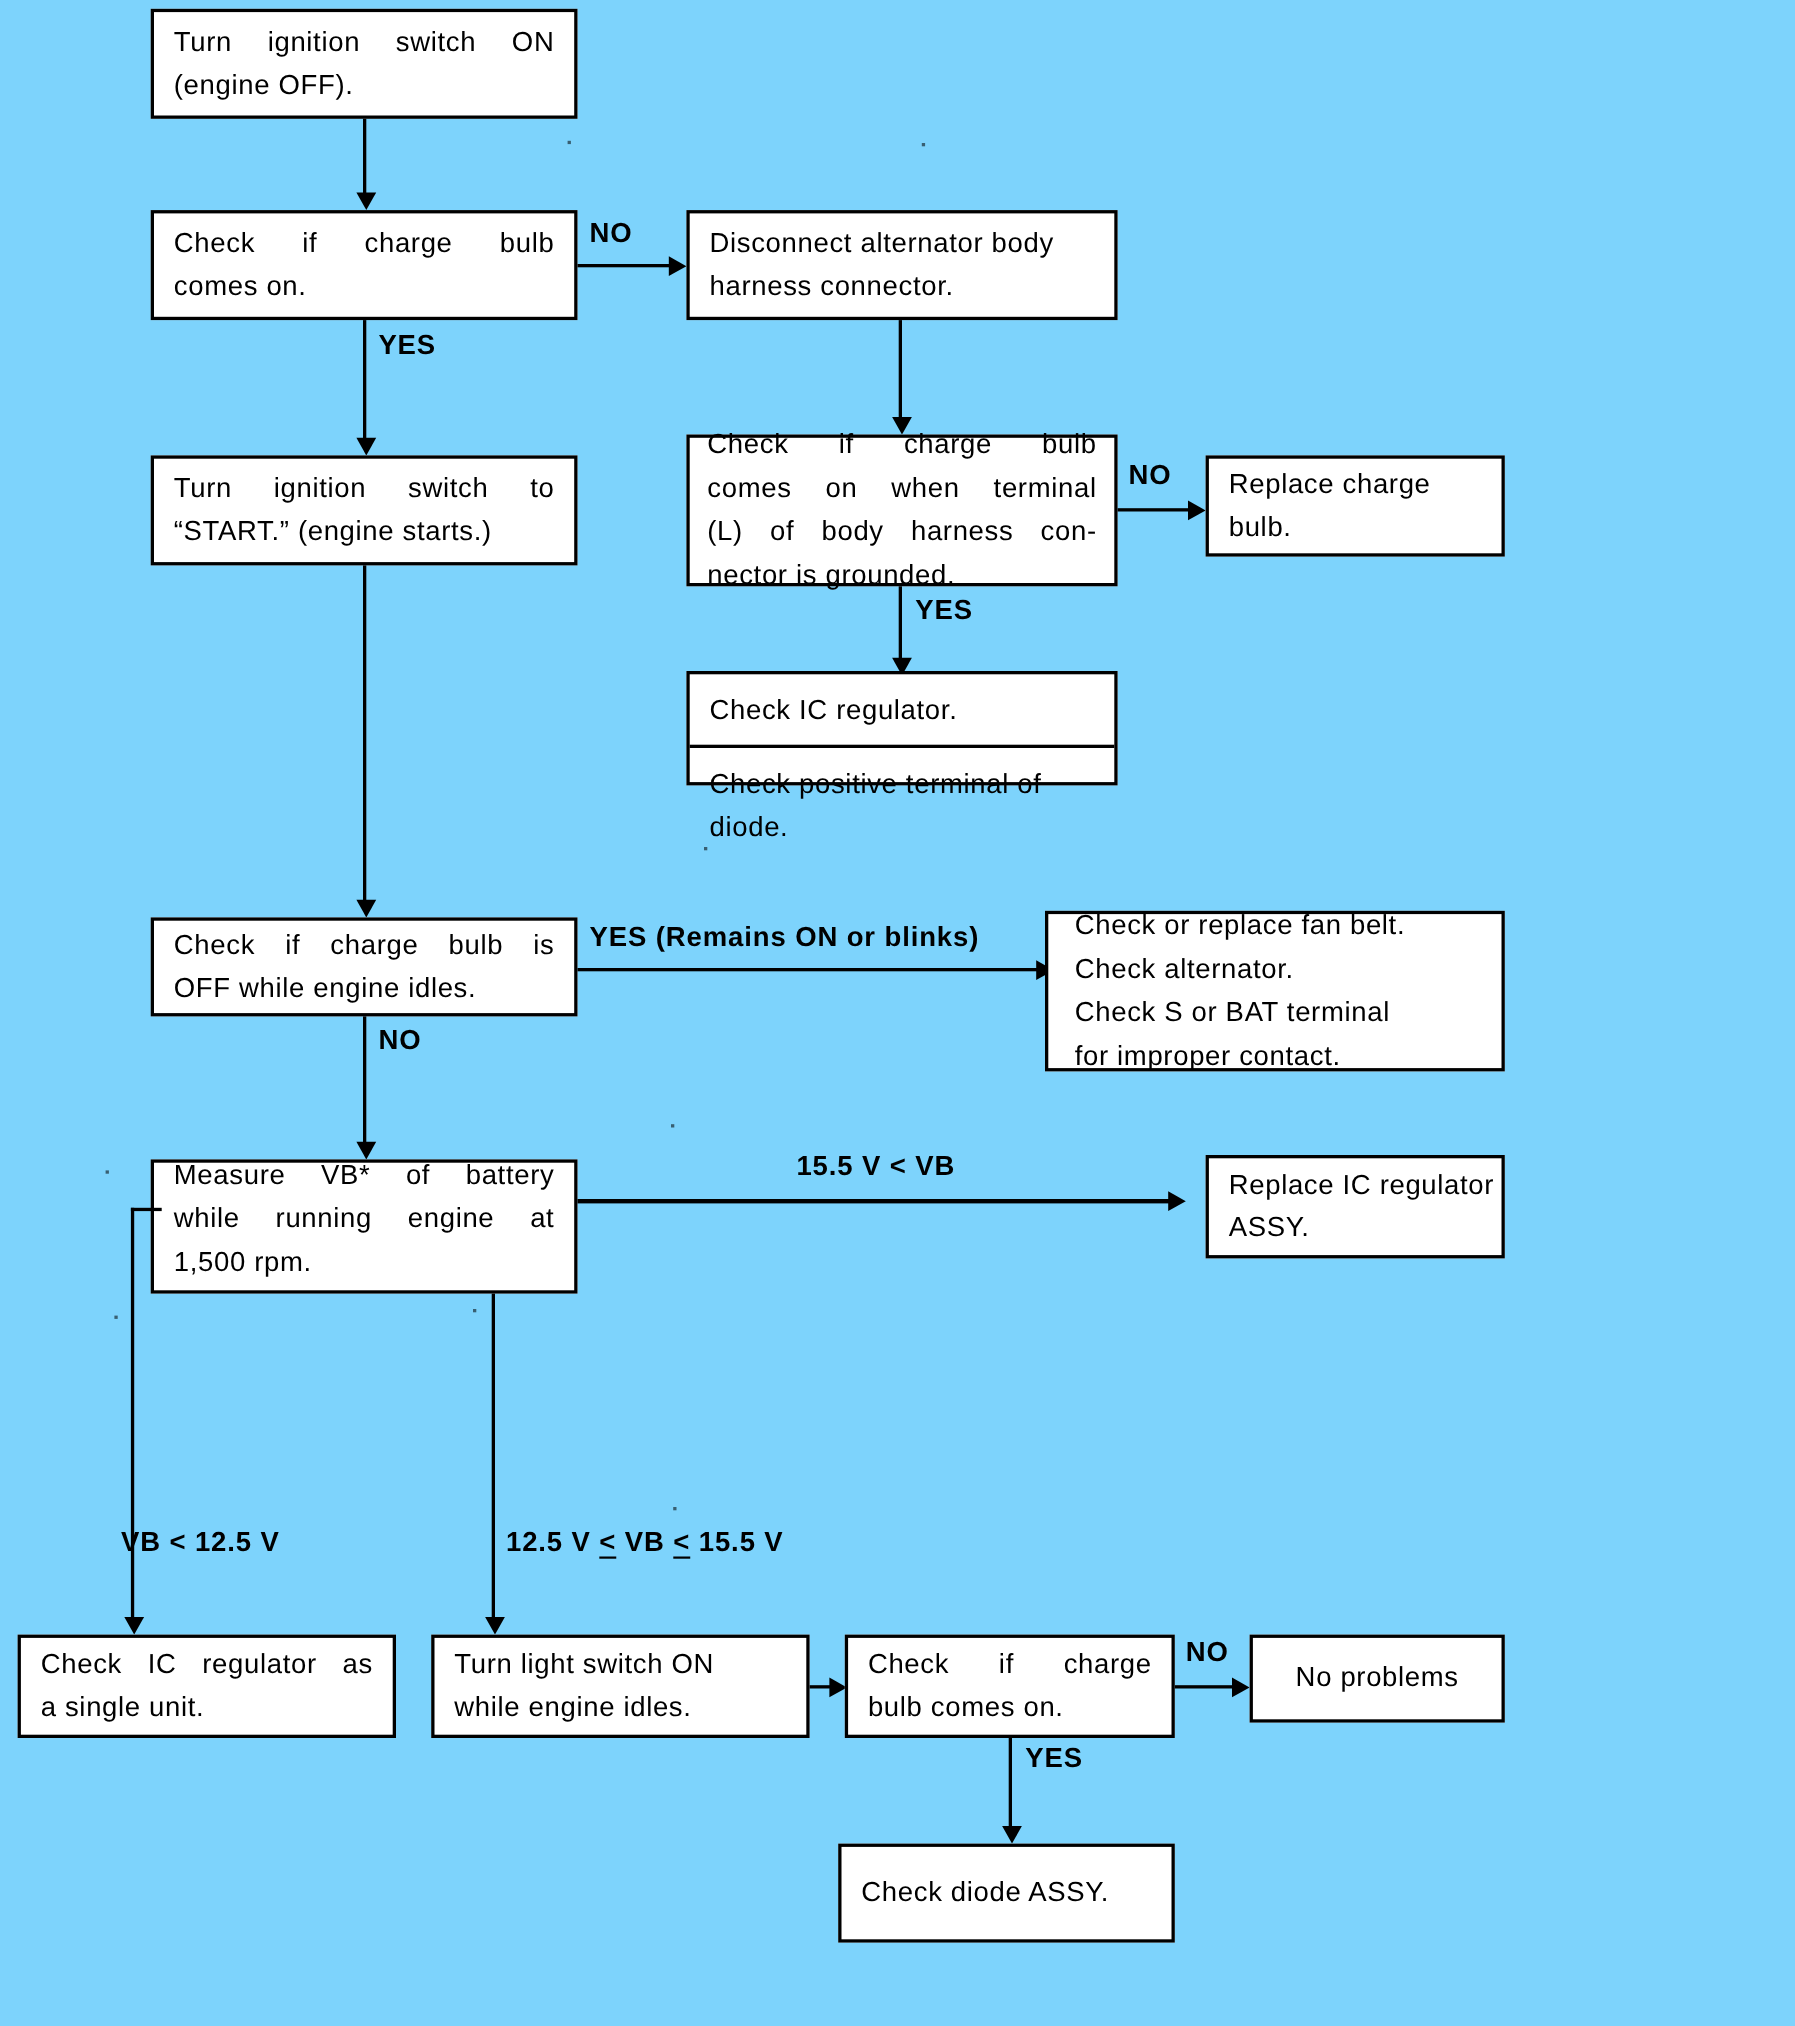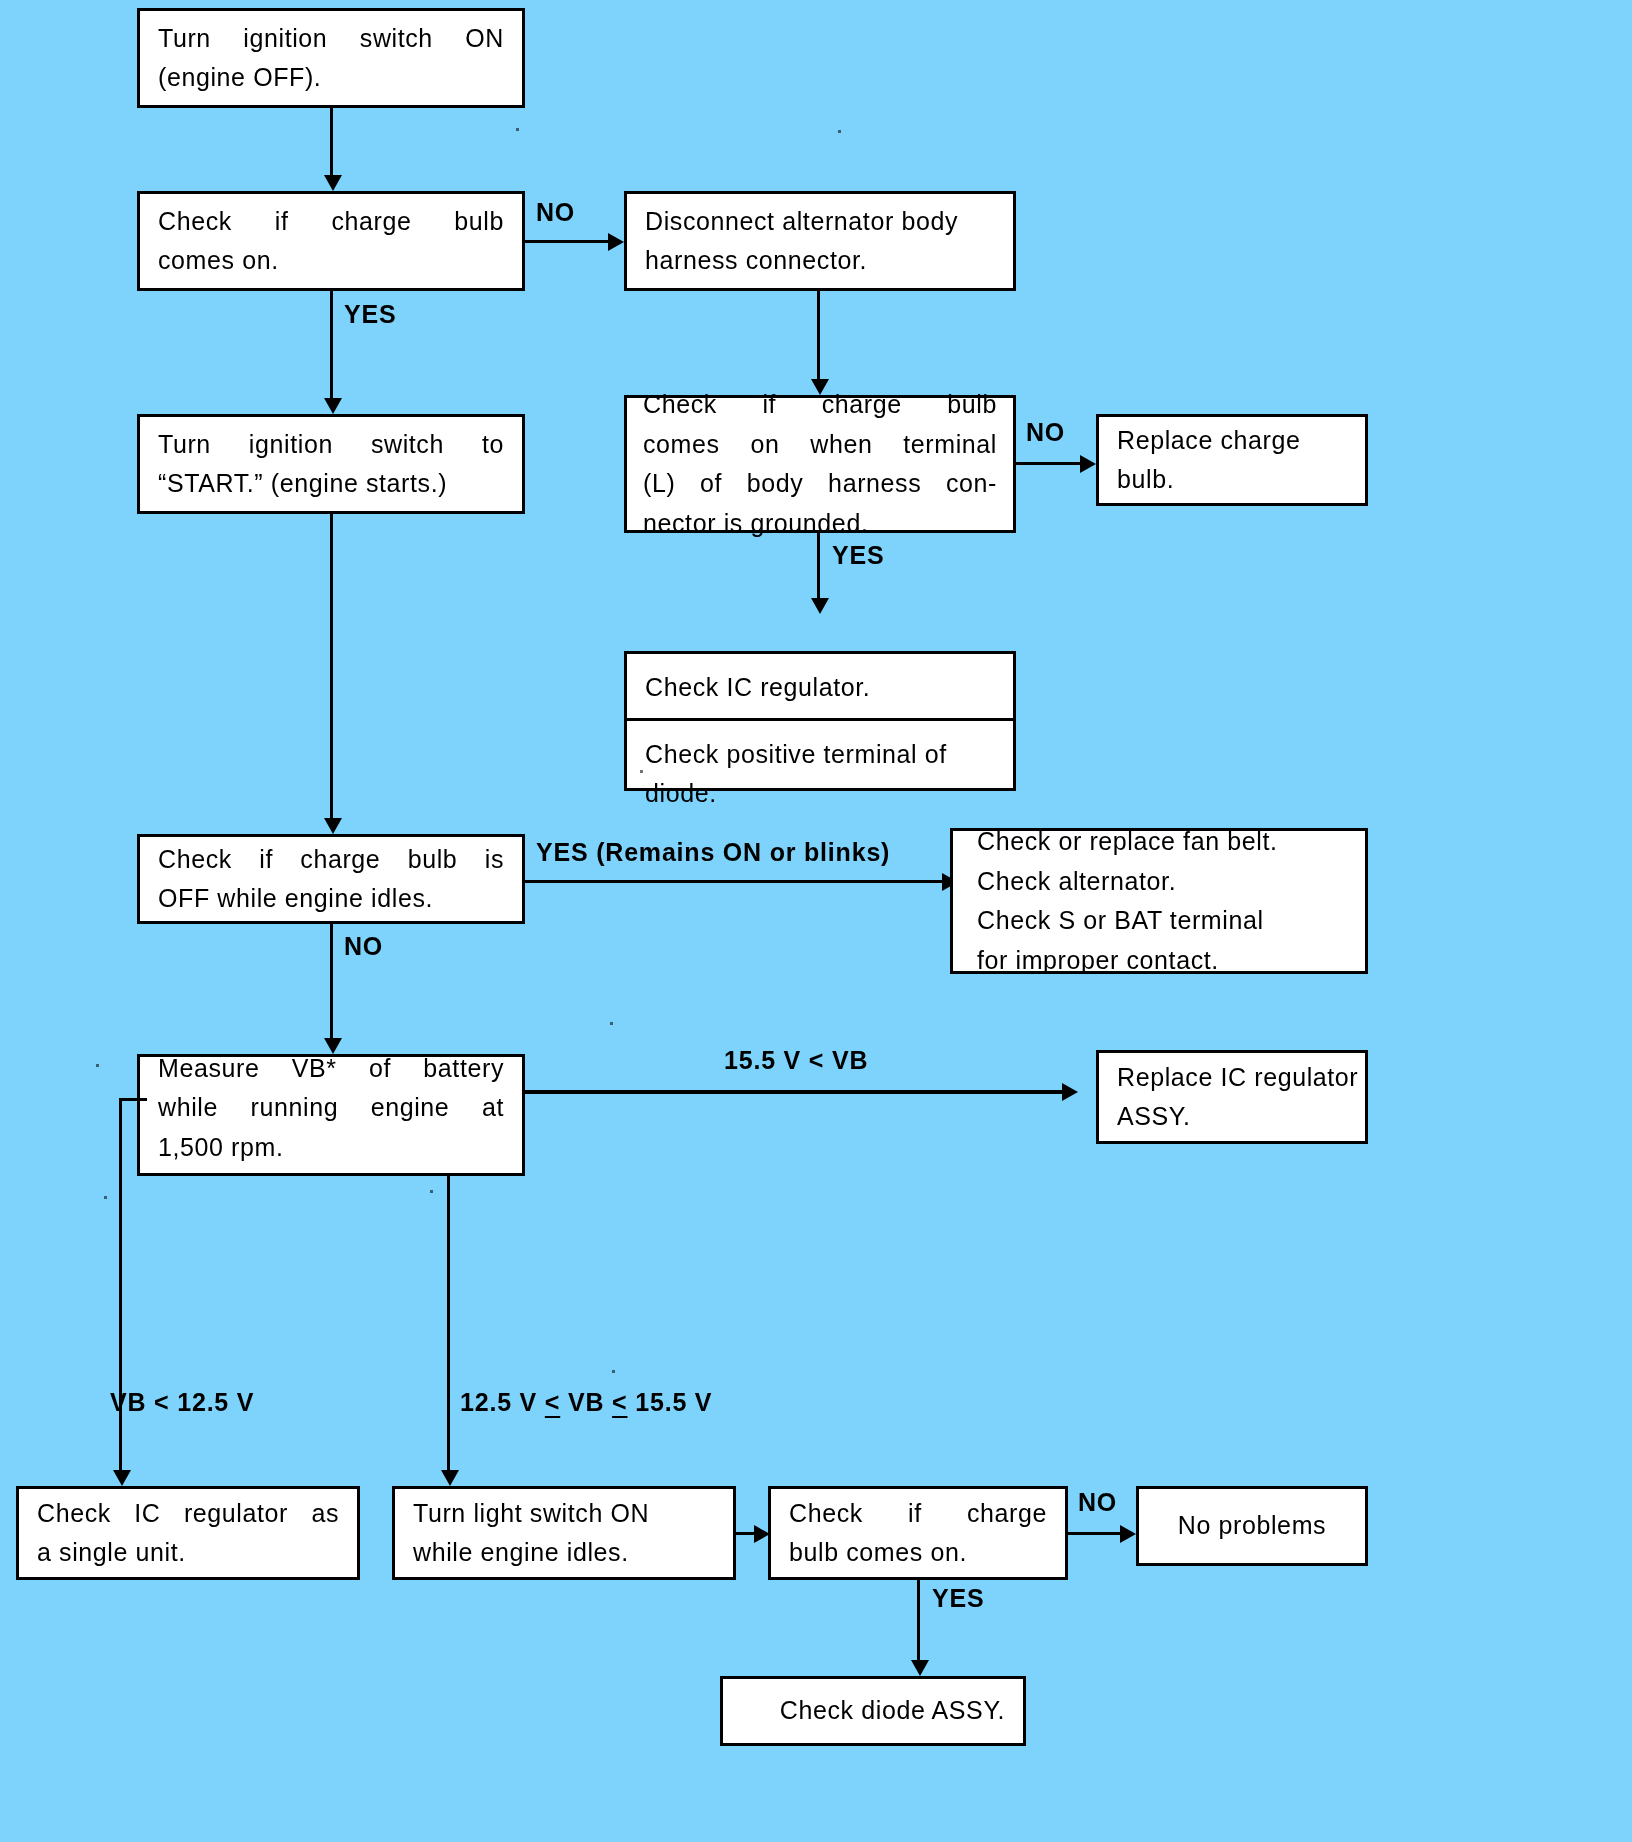--- a/index.html
+++ b/index.html
@@ -145,21 +145,21 @@
 
   <div class="box" style="left:1096px; top:414px; width:272px; height:92px;">
     <div class="line">Replace charge</div>
     <div class="line">bulb.</div>
   </div>
 
   <div class="edge v" style="left:817px; top:533px; height:72px;"></div>
   <div class="arrow-down" style="left:811px; top:598px;"></div>
   <div class="elabel" style="left:832px; top:541px;">YES</div>
 
-  <div class="box stacked" style="left:624px; top:610px; width:392px; height:140px;margin-top:41px;">
+  <div class="box stacked" style="left:624px; top:610px; width:392px; height:104px;">
     <div class="split-top">
       <div class="line">Check IC regulator.</div>
     </div>
     <div class="split-bot">
       <div class="line">Check positive terminal of</div>
       <div class="line">diode.</div>
     </div>
   </div>
 
   <div class="edge v" style="left:330px; top:514px; height:310px;"></div>
@@ -238,21 +238,21 @@
   <div class="elabel" style="left:1078px; top:1488px;">NO</div>
 
   <div class="box" style="left:1136px; top:1486px; width:232px; height:80px; align-items:center;">
     <div class="line">No problems</div>
   </div>
 
   <div class="edge v" style="left:917px; top:1580px; height:86px;"></div>
   <div class="arrow-down" style="left:911px; top:1660px;"></div>
   <div class="elabel" style="left:932px; top:1584px;">YES</div>
 
-  <div class="box" style="left:720px; top:1676px; width:306px; height:70px; align-items:flex-end;">
+  <div class="box" style="left:762px; top:1676px; width:306px; height:90px; align-items:flex-start;">
     <div class="line">Check diode ASSY.</div>
   </div>
 
   <div class="speck" style="left:516px; top:128px;"></div>
   <div class="speck" style="left:838px; top:130px;"></div>
   <div class="speck" style="left:640px; top:770px;"></div>
   <div class="speck" style="left:610px; top:1022px;"></div>
   <div class="speck" style="left:96px; top:1064px;"></div>
   <div class="speck" style="left:430px; top:1190px;"></div>
   <div class="speck" style="left:104px; top:1196px;"></div>

